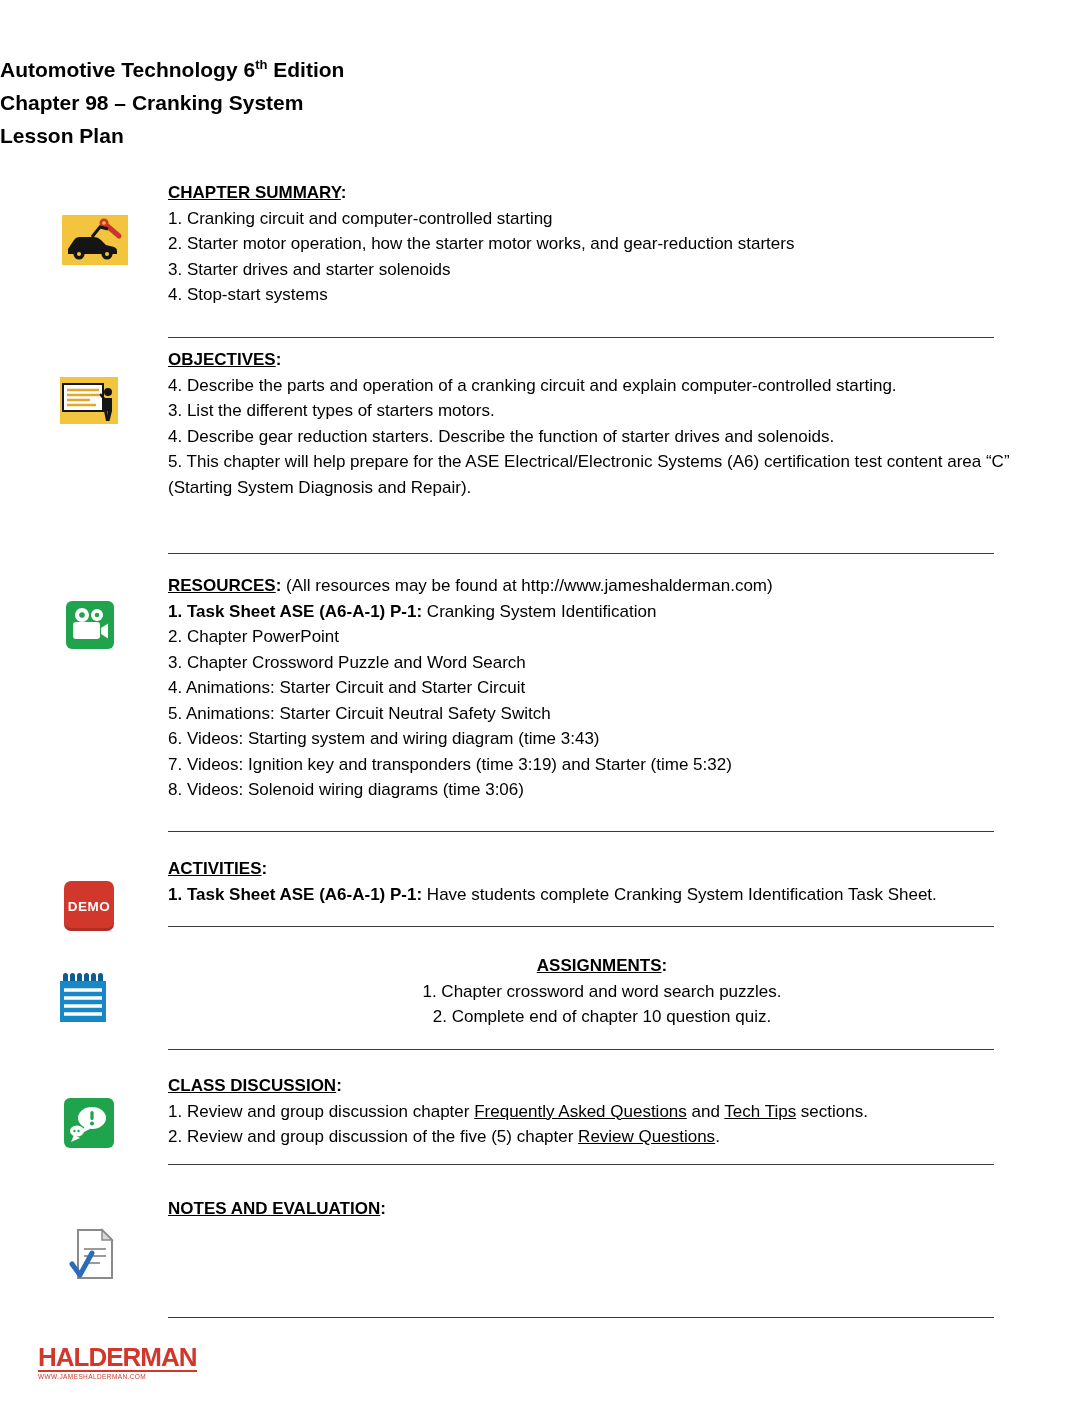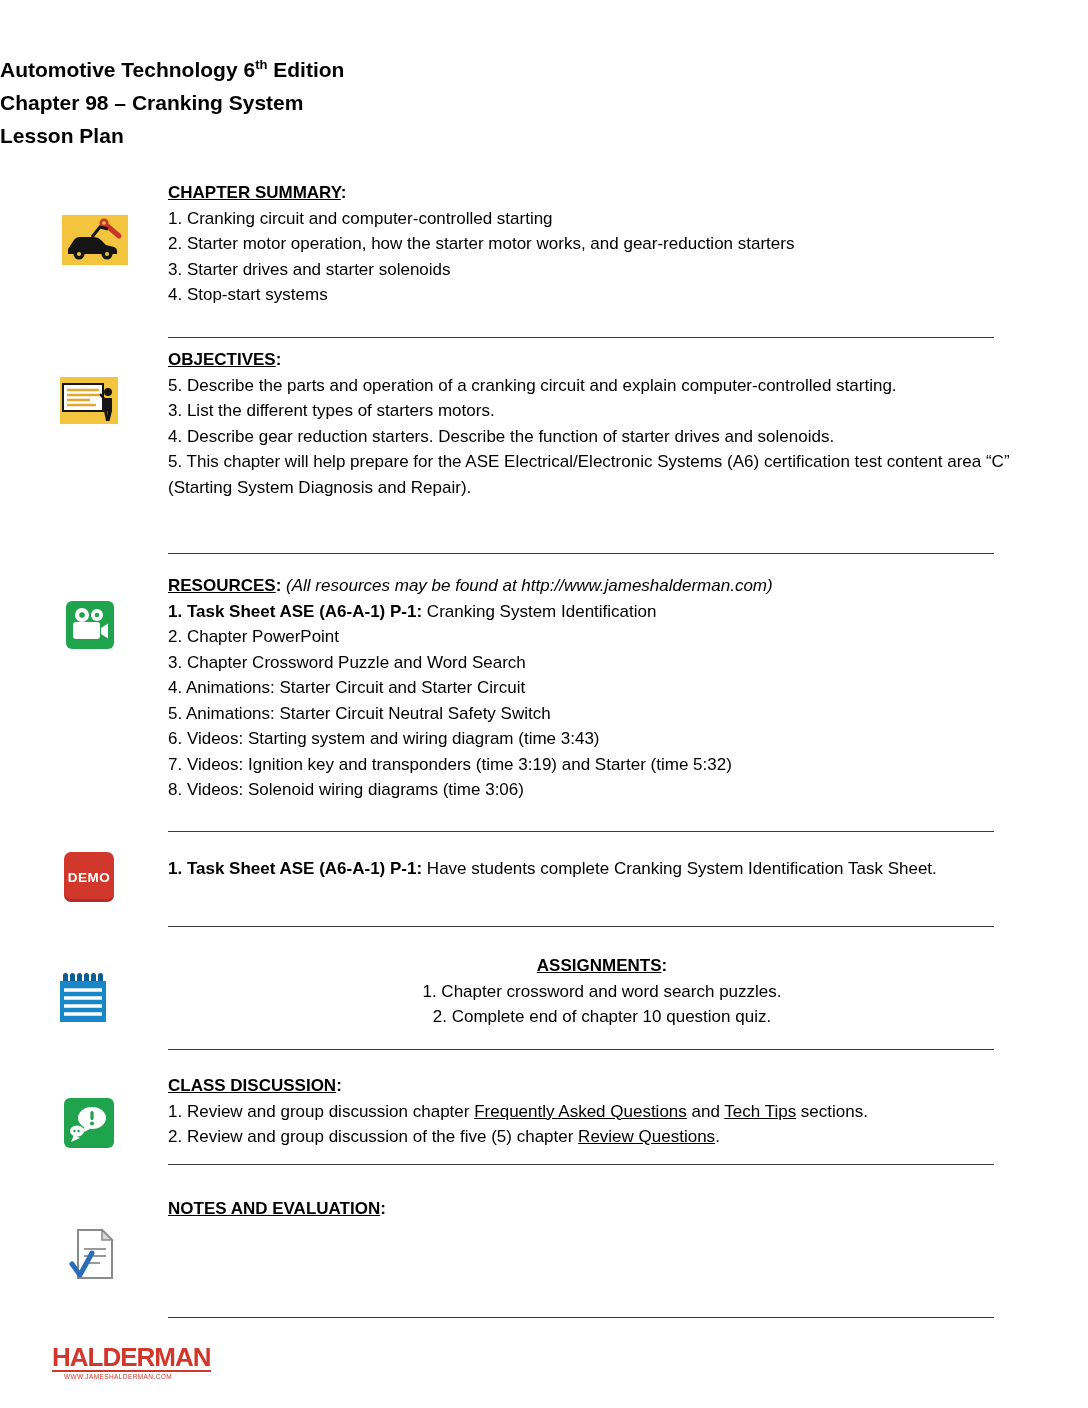--- a/index.html
+++ b/index.html
@@ -17,39 +17,39 @@
     font-weight:bold;
     font-size:21px; line-height:33px;
   }
   .title-block sup { font-size:13px; }
   .section {
     position:absolute; left:168px; width:868px;
     font-size:17px; line-height:25.5px;
   }
   .heading { font-weight:bold; }
   .hu { text-decoration:underline; }
-  .plain { font-weight:normal;font-style:italic; }
+  .plain { font-weight:normal; }
   .b { font-weight:bold; }
   .u { text-decoration:underline; }
   .divider {
     position:absolute; left:168px; width:826px; height:0;
     border-top:1px solid #3a3a3a;
   }
   .icon { position:absolute; display:block; }
   .demo-box {
-    position:absolute; left:64px; top:852px; width:50px; height:50px;
+    position:absolute; left:64px; top:881px; width:50px; height:50px;
     background:#D2372C; border-radius:7px;
     display:flex; align-items:center; justify-content:center;
     color:#fff; font-weight:bold; font-size:13.5px;
     letter-spacing:0.5px;
     box-shadow: inset 0 -3px 0 rgba(0,0,0,0.15);
   }
   .footer-logo {
-    position:absolute; left:52px; top:1344px; width:120px;
-    text-align:right;
+    position:absolute; left:38px; top:1344px; width:120px;
+    text-align:left;
   }
   .footer-logo .logo-text {
     color:#D2372C; font-weight:bold; font-size:26px;
     letter-spacing:-1px; line-height:26px;
     font-family:"Liberation Sans", sans-serif;
     border-bottom:2px solid #D2372C;
     display:inline-block;
   }
   .footer-logo .logo-url {
     color:#D2372C; font-size:6.5px; letter-spacing:0.4px;
@@ -151,41 +151,42 @@
     <div class="heading"><span class="hu">CHAPTER SUMMARY</span><span>:</span></div>
     <div>1. Cranking circuit and computer-controlled starting</div>
     <div>2. Starter motor operation, how the starter motor works, and gear-reduction starters</div>
     <div>3. Starter drives and starter solenoids</div>
     <div>4. Stop-start systems</div>
   </div>
   <div class="divider" style="top:337px;"></div>
 
   <div class="section" style="top:347px;">
     <div class="heading"><span class="hu">OBJECTIVES</span><span>:</span></div>
-    <div>5. Describe the parts and operation of a cranking circuit and explain computer-controlled starting.</div>
+    <div>4. Describe the parts and operation of a cranking circuit and explain computer-controlled starting.</div>
     <div>3. List the different types of starters motors.</div>
     <div>4. Describe gear reduction starters. Describe the function of starter drives and solenoids.</div>
     <div>5. This chapter will help prepare for the ASE Electrical/Electronic Systems (A6) certification test content area “C” (Starting System Diagnosis and Repair).</div>
   </div>
   <div class="divider" style="top:553px;"></div>
 
   <div class="section" style="top:573px;">
     <div><span class="heading hu">RESOURCES</span><span class="heading">:</span><span class="plain"> (All resources may be found at http://www.jameshalderman.com)</span></div>
     <div><span class="b">1. Task Sheet ASE (A6-A-1) P-1:</span><span>  Cranking System Identification</span></div>
     <div>2. Chapter PowerPoint</div>
     <div>3. Chapter Crossword Puzzle and Word Search</div>
     <div>4. Animations: Starter Circuit and Starter Circuit</div>
     <div>5. Animations: Starter Circuit Neutral Safety Switch</div>
     <div>6. Videos: Starting system and wiring diagram (time 3:43)</div>
     <div>7. Videos: Ignition key and transponders (time 3:19) and Starter (time 5:32)</div>
     <div>8. Videos: Solenoid wiring diagrams (time 3:06)</div>
   </div>
   <div class="divider" style="top:831px;"></div>
 
   <div class="section" style="top:856px;">
+    <div class="heading"><span class="hu">ACTIVITIES</span><span>:</span></div>
     <div><span class="b">1. Task Sheet ASE (A6-A-1) P-1:</span><span> Have students complete Cranking System Identification Task Sheet.</span></div>
   </div>
   <div class="divider" style="top:926px;"></div>
 
   <div class="section" style="top:953px;text-align:center;">
     <div class="heading"><span class="hu">ASSIGNMENTS</span><span>:</span></div>
     <div>1. Chapter crossword and word search puzzles.</div>
     <div>2. Complete end of chapter 10 question quiz.</div>
   </div>
   <div class="divider" style="top:1049px;"></div>

